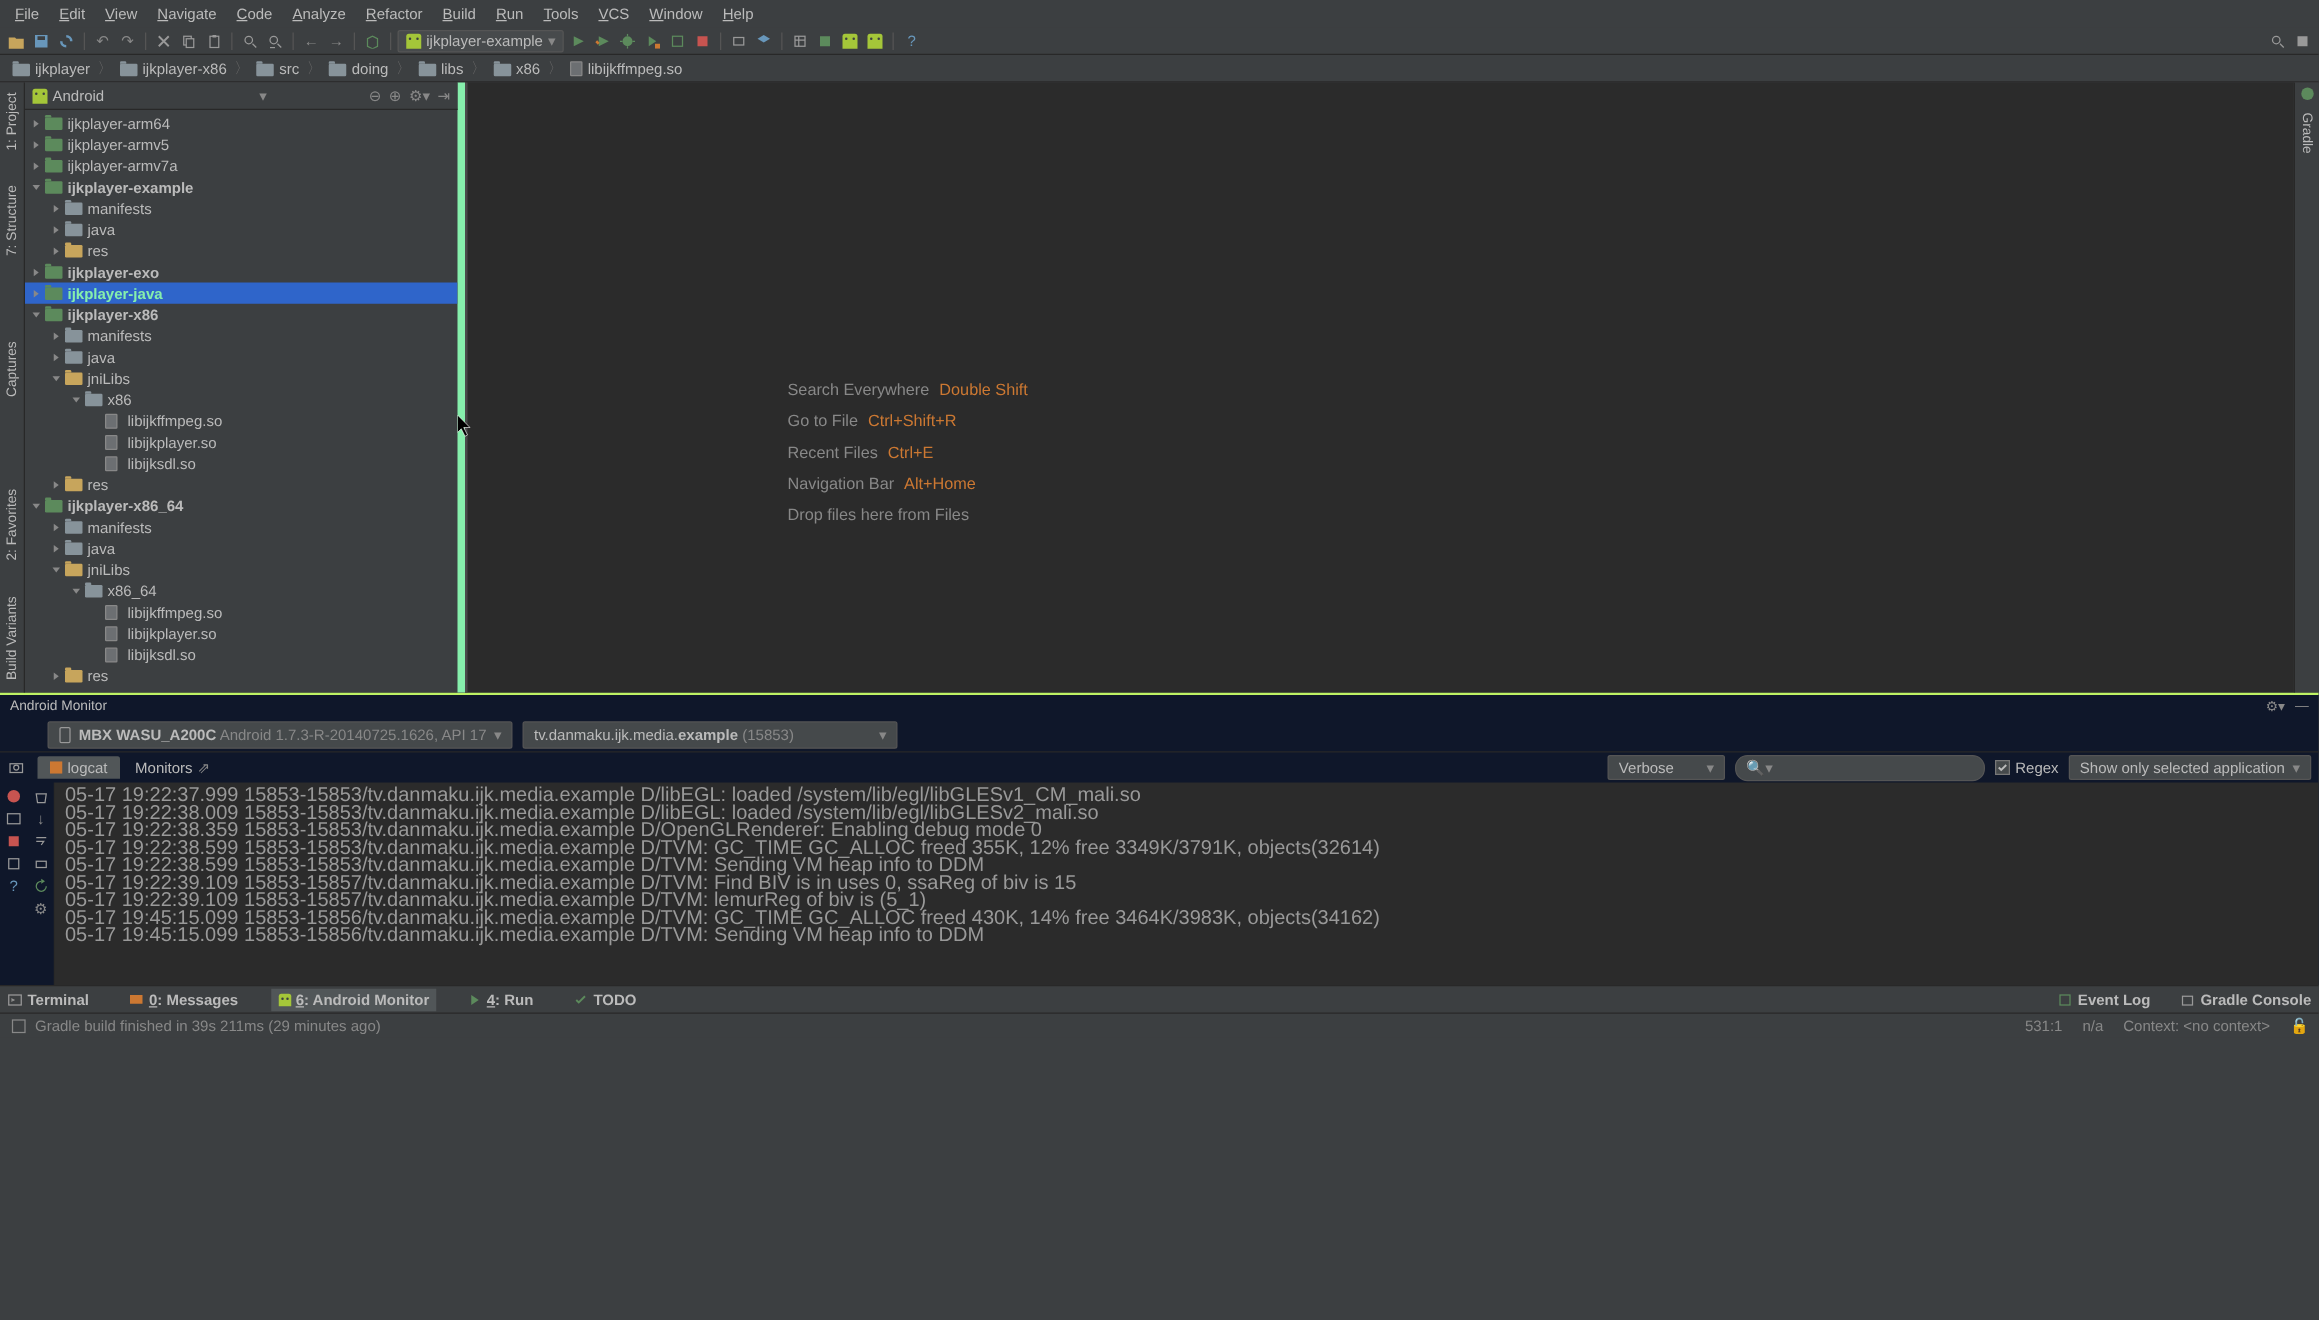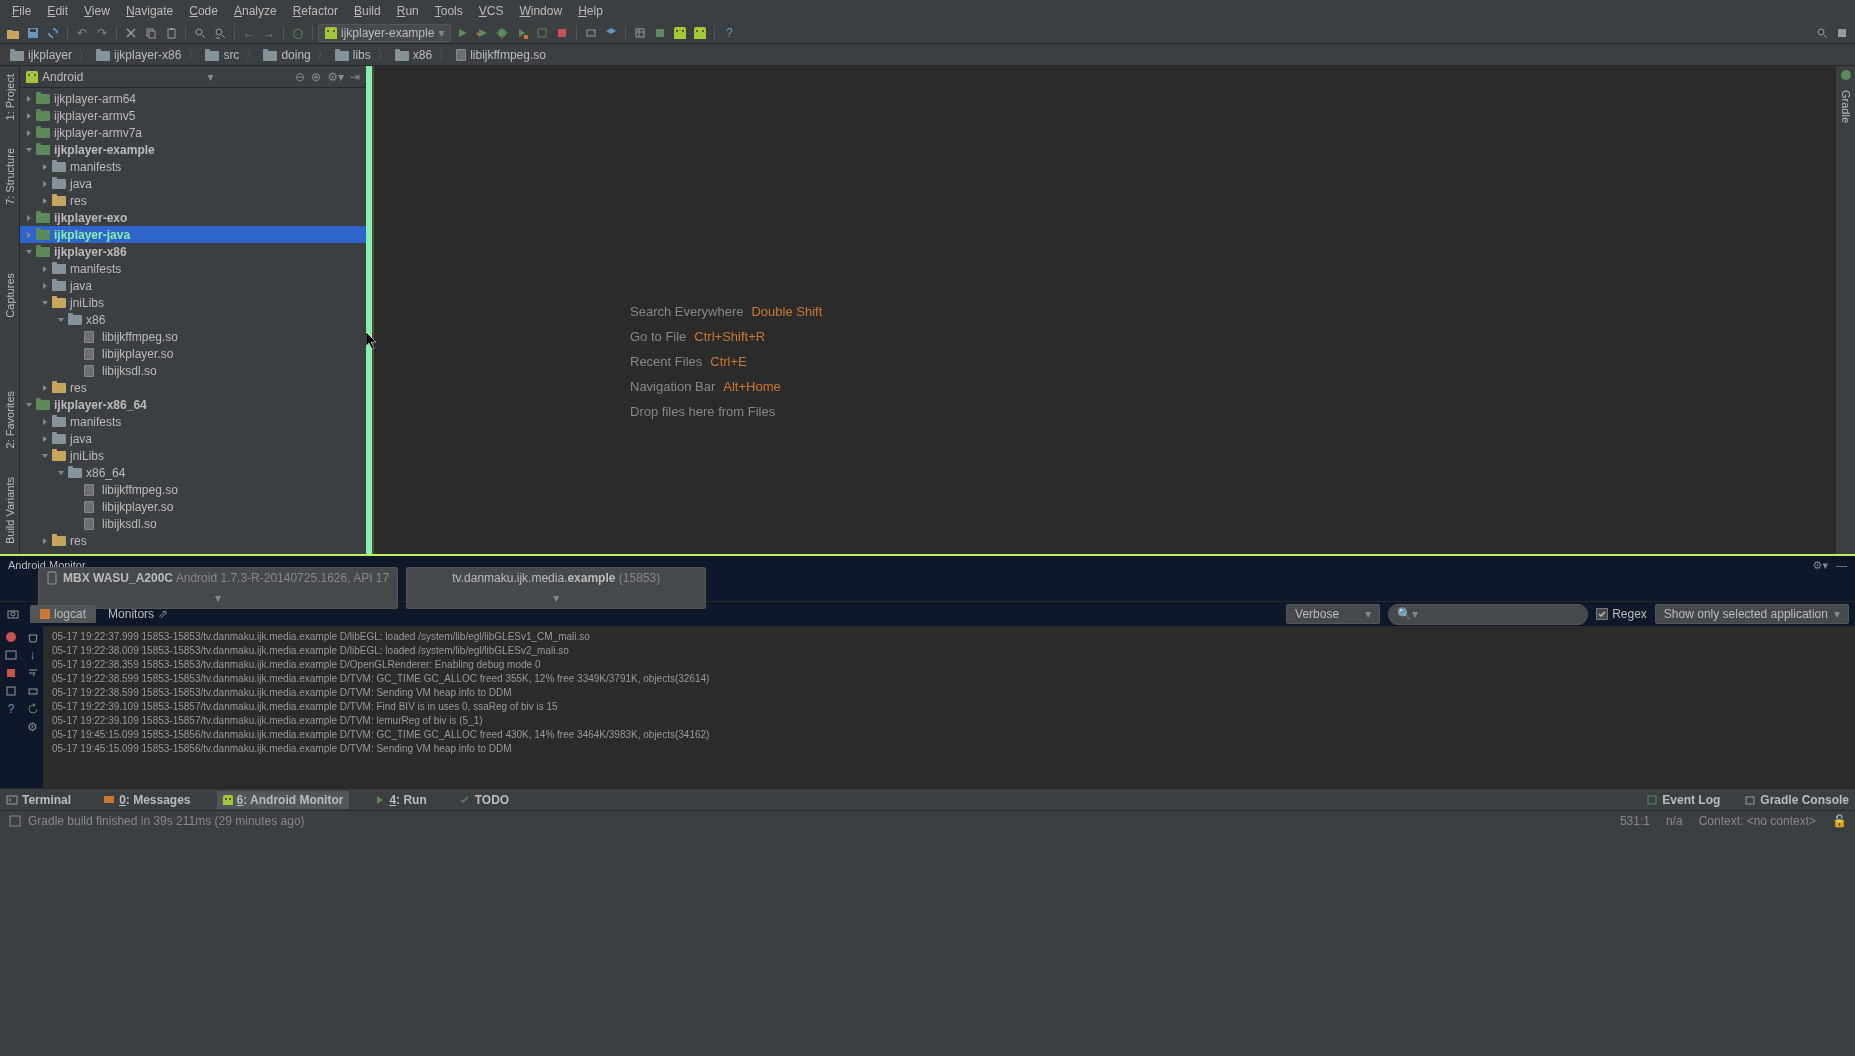--- a/index.html
+++ b/index.html
@@ -34,31 +34,31 @@
 .folder-icon.res::before { background: #c7a55c; }
 .file-icon { width: 10px; height: 12px; background: #6c6f72; border: 1px solid #888; border-radius: 1px; margin-top: 1px; }
 .editor-area { flex: 1; background: #2b2b2b; position: relative; border-left: 2px solid #4a4a4a; }
 .hints { position: absolute; top: 238px; left: 256px; }
 .hint-row { margin-bottom: 10px; color: #888; font-size: 13px; }
 .hint-row .key { color: #cc7832; margin-left: 8px; }
 .right-gutter { width: 20px; background: #3c3f41; border-left: 1px solid #282828; display: flex; flex-direction: column; align-items: center; padding-top: 4px; }
 .android-monitor { background: #0f172a; border-top: 2px solid #bef264; }
 .am-title { padding: 2px 8px; height: 18px; font-size: 11px; display: flex; justify-content: space-between; align-items: center; }
 .am-devices { height: 28px; display: flex; align-items: center; padding: 0 8px; gap: 8px; border-bottom: 1px solid #282828; }
-.am-select { background: #45494b; border: 1px solid #555; padding: 3px 8px; border-radius: 2px; display: flex; align-items: center; gap: 6px; min-width: 280px; justify-content: space-between; flex-direction: column; }
+.am-select { background: #45494b; border: 1px solid #555; padding: 3px 8px; border-radius: 2px; display: flex; align-items: center; gap: 6px; min-width: 280px; justify-content: space-between; }
 .am-tabs { height: 24px; display: flex; align-items: center; padding: 0 6px; gap: 2px; }
 .am-tab { padding: 2px 10px; background: #515658; border-radius: 2px 2px 0 0; display: flex; align-items: center; gap: 4px; }
 .am-tab.inactive { background: transparent; }
 .am-filter { margin-left: auto; display: flex; align-items: center; gap: 8px; }
 .am-filter-select { background: #45494b; border: 1px solid #555; padding: 2px 8px; border-radius: 2px; display: flex; align-items: center; gap: 6px; }
 .am-search { background: #45494b; border: 1px solid #555; padding: 2px 8px; border-radius: 10px; width: 200px; display: flex; align-items: center; }
 .am-body { display: flex; height: 162px; }
 .am-left-icons { width: 22px; display: flex; flex-direction: column; align-items: center; padding-top: 4px; gap: 4px; }
 .am-left-icons2 { width: 22px; display: flex; flex-direction: column; align-items: center; padding-top: 4px; gap: 4px; border-right: 1px solid #282828; }
-.am-log { flex: 1; background: #2b2b2b; font-family: "Consolas", monospace; font-size: 10px; padding: 4px 8px; overflow: hidden; line-height: 14px; color: #999; }
+.am-log { flex: 1; background: #2b2b2b; font-family: "Consolas", monospace; font-size: 16px; padding: 4px 8px; overflow: hidden; line-height: 14px; color: #999; }
 .bottom-bar { height: 22px; background: #3c3f41; border-top: 1px solid #282828; display: flex; align-items: center; padding: 0 0; gap: 20px; font-weight: bold; }
 .bottom-item { display: flex; align-items: center; gap: 4px; padding: 2px 6px; }
 .bottom-item.active { background: #515658; }
 .bottom-right { margin-left: auto; display: flex; align-items: center; gap: 12px; }
 .status-bar { height: 20px; background: #3c3f41; border-top: 1px solid #282828; display: flex; align-items: center; padding: 0 8px; color: #888; justify-content: space-between; }
 svg { display: block; }
 .cursor { position: absolute; width: 12px; height: 18px; pointer-events: none; z-index: 1000; }
 .android-icon { width: 12px; height: 12px; background: #a4c639; border-radius: 2px 2px 0 0; position: relative; }
 .android-icon::before, .android-icon::after { content: ""; position: absolute; width: 2px; height: 2px; background: #3c3f41; border-radius: 50%; top: 3px; }
 .android-icon::before { left: 2px; }

